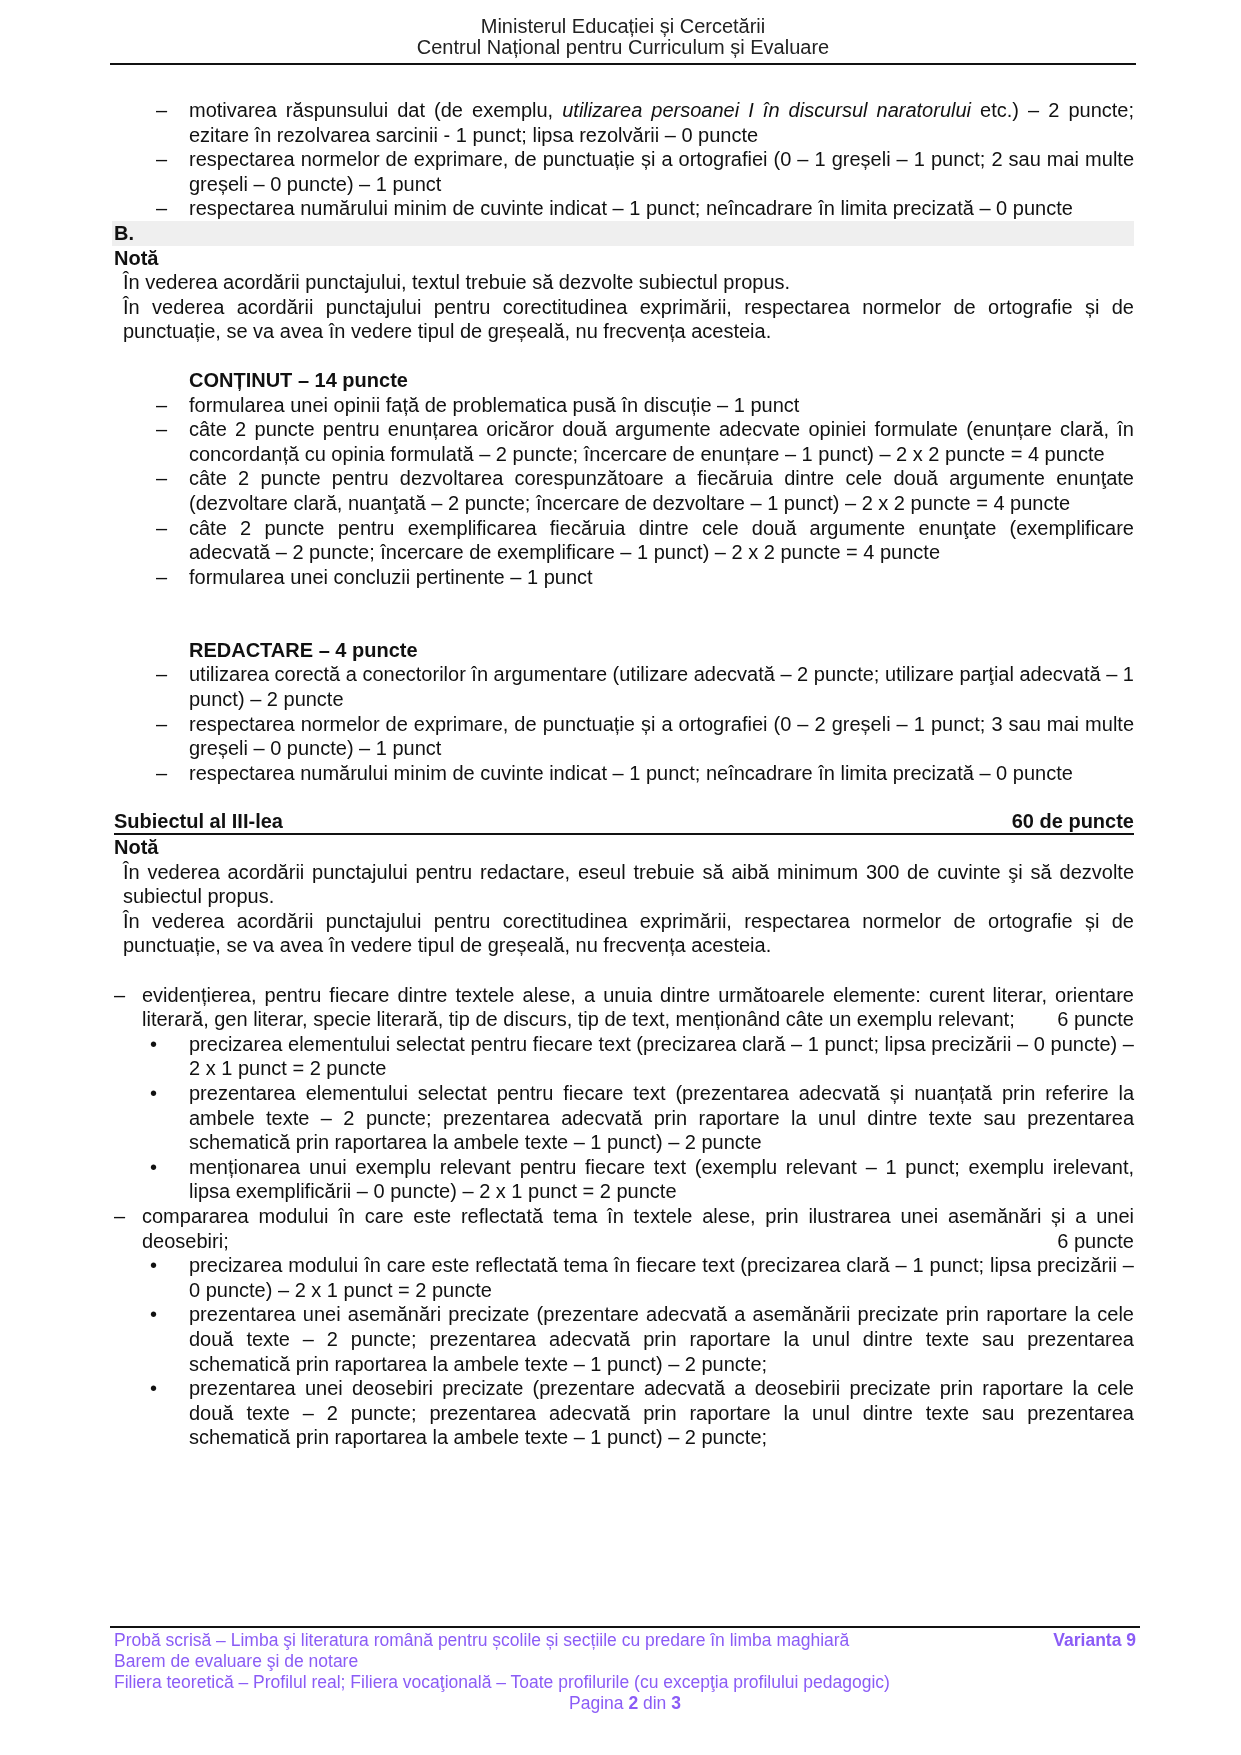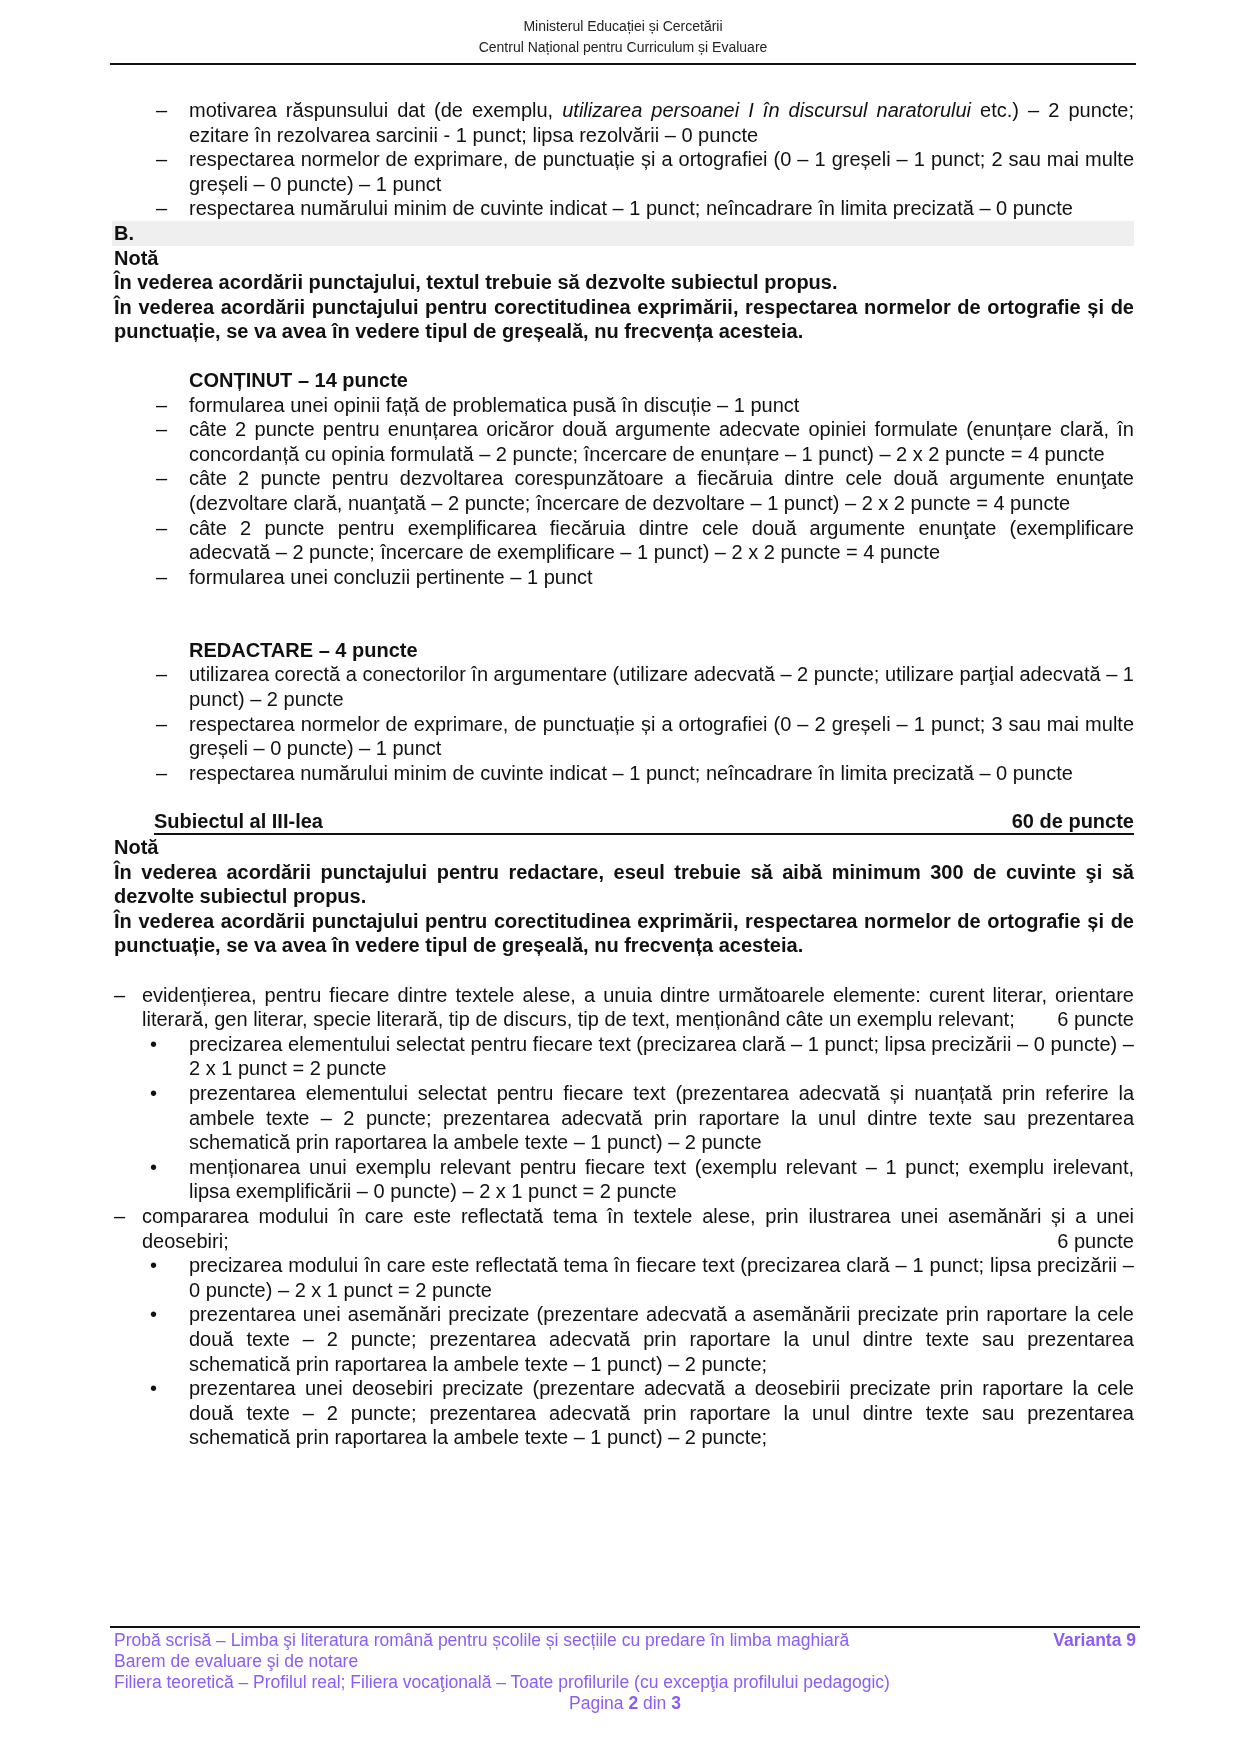--- a/index.html
+++ b/index.html
@@ -14,21 +14,21 @@
     .page {
       position: absolute;
       left: 0; top: 0;
       width: 1241px; height: 1755px;
     }
     .hdr {
       position: absolute;
       left: 110px; width: 1026px;
       top: 16px;
       text-align: center;
-      font-size: 14px;
+      font-size: 20px;
       line-height: 21px;
       color: #222;
     }
     .hdr-rule {
       position: absolute;
       left: 110px; width: 1026px;
       top: 63px;
       border-top: 2px solid #111;
     }
     .content {
@@ -60,34 +60,33 @@
       left: 36px; top: 0;
     }
     .right-pts { float: right; font-weight: normal; }
     .section-letter {
       background: #efefef;
       font-weight: bold;
       margin-left: -2px;
       padding-left: 2px;
     }
     .bold { font-weight: bold; }
-    .note-text { font-weight: bold; text-align: justify; }
+    .note-text { font-weight: normal; text-align: justify; margin-left: 9px; }
     .subhead {
       font-weight: bold;
       padding-left: 75px;
       margin-top: 24px;
     }
     .gap { height: 24.6px; }
     .subject-head {
       display: flex;
       justify-content: space-between;
       font-weight: bold;
       border-bottom: 2px solid #111;
       line-height: 23px;
-      margin-left: 40px;
     }
     .subject-head span { text-decoration: none; }
     .italic { font-style: italic; }
     .ftr-rule {
       position: absolute;
       left: 110px; width: 1030px;
       top: 1626px;
       border-top: 2px solid #111;
     }
     .ftr {

